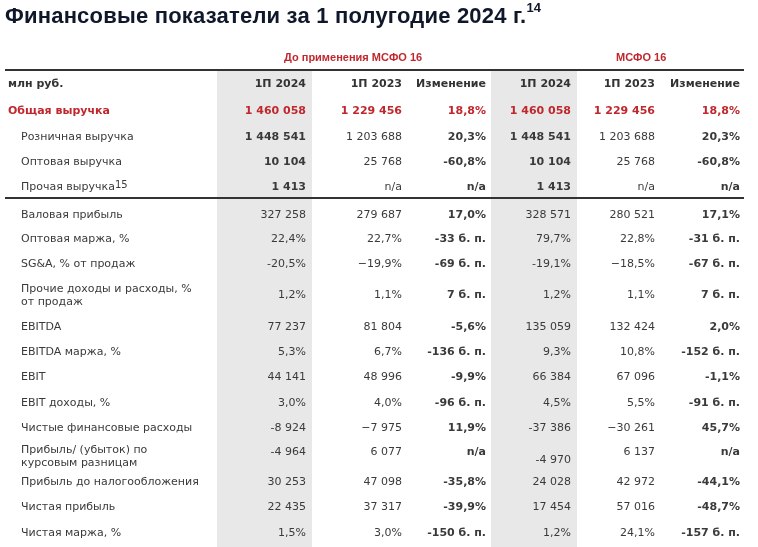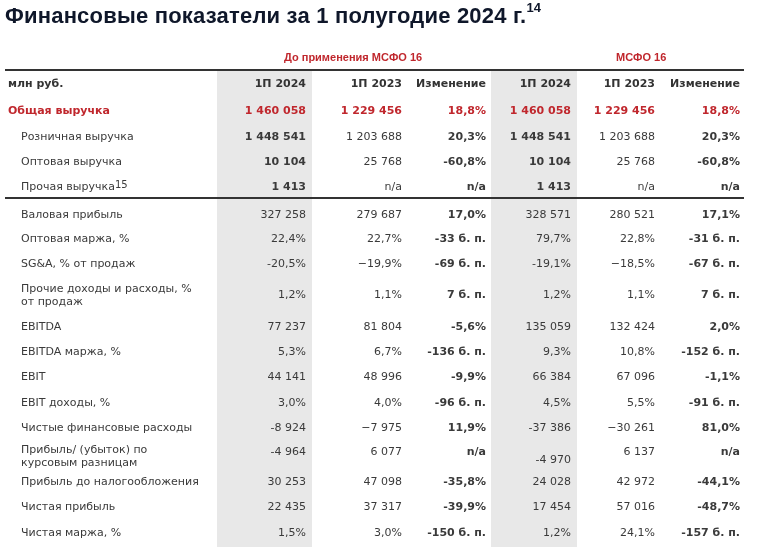--- a/index.html
+++ b/index.html
@@ -185,21 +185,21 @@
   <span class="v c6 b">-91 б. п.</span>
 </div>
 
 <div class="row" style="top:421px">
   <span class="lbl">Чистые финансовые расходы</span>
   <span class="v c1">-8 924</span>
   <span class="v c2">−7 975</span>
   <span class="v c3 b">11,9%</span>
   <span class="v c4">-37 386</span>
   <span class="v c5">−30 261</span>
-  <span class="v c6 b">81,0%</span>
+  <span class="v c6 b">45,7%</span>
 </div>
 
 <div class="row" style="top:443px">
   <span class="lbl" style="width:170px">Прибыль/ (убыток) по курсовым разницам</span>
   <span class="v c1" style="top:2px">-4 964</span>
   <span class="v c2" style="top:2px">6 077</span>
   <span class="v c3 b" style="top:2px">n/a</span>
   <span class="v c4" style="top:10px">-4 970</span>
   <span class="v c5" style="top:2px">6 137</span>
   <span class="v c6 b" style="top:2px">n/a</span>

